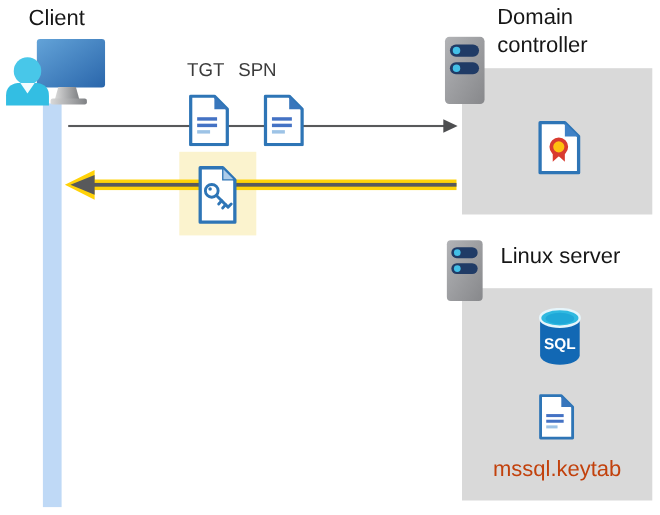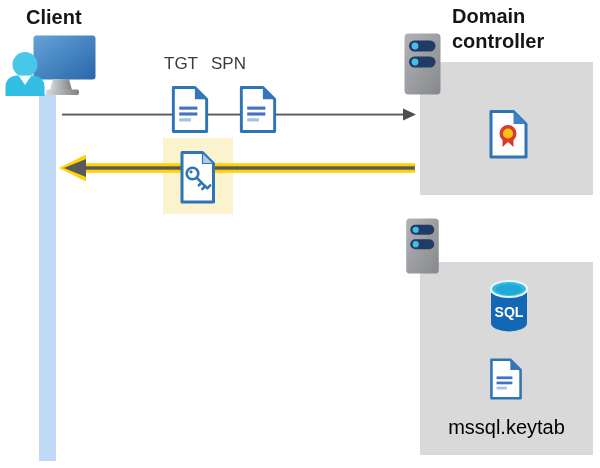--- a/index.html
+++ b/index.html
@@ -2,33 +2,33 @@
 <html><head>
 <meta charset="utf-8">
 <style>
   html,body { margin:0; padding:0; background:#ffffff; }
   .canvas {
     position:relative; width:600px; height:468px; background:#ffffff;
     font-family:"Liberation Sans", sans-serif; overflow:hidden;
   }
   .abs { position:absolute; }
   .title {
-    font-weight:700; font-size:20px; line-height:24px; color:#161616;
+    font-weight:400; font-size:20px; line-height:24px; color:#161616;
     letter-spacing:0px;
   }
   .label {
     font-weight:400; font-size:17px; color:#3c3c3c;
   }
   .filename {
-    font-weight:400; font-size:20px; color:#000000; text-align:center;
+    font-weight:400; font-size:20px; color:#c2410c; text-align:center;
   }
   .panel { background:#d9d9d9; }
   .client-bar { background:#bfd9f6; }
   .highlight-box { background:#fbf3ce; }
-  .center-text { text-align:left; }
+  .center-text { text-align:center; }
   svg { display:block; }
 </style>
 </head>
 <body>
 
 <div class="canvas">
 
   <div class="abs title" style="left:26px; top:5px;">Client</div>
 
   <div class="abs client-bar" style="left:39px; top:94px; width:17px; height:367px;"></div>
@@ -129,20 +129,21 @@
           <stop offset="1" stop-color="#87888b"></stop>
       </linearGradient>
     </defs>
     <rect x="0.5" y="0.5" width="36" height="61" rx="4" fill="url(#gSrv2)"></rect>
     <rect x="5" y="7.5" width="26.5" height="11" rx="5.5" fill="#203b66"></rect>
     <circle cx="11" cy="13" r="3.4" fill="#43bfe7"></circle>
     <rect x="5" y="23.5" width="26.5" height="11" rx="5.5" fill="#203b66"></rect>
     <circle cx="11" cy="29" r="3.4" fill="#43bfe7"></circle>
   </svg>
 
+  <div class="abs title" style="left:455px; top:221px;">Linux server</div>
 
   <svg class="abs" style="left:489px; top:280px;" width="40" height="53" viewBox="0 0 40 53">
     <path d="M2,9 L2,43 A18,8.5 0 0 0 38,43 L38,9 Z" fill="#1268b4"></path>
     <ellipse cx="20" cy="9" rx="18" ry="8" fill="#2fb9e0" stroke="#e6f5fb" stroke-width="2.2"></ellipse>
     <ellipse cx="20" cy="9.5" rx="13" ry="5.2" fill="#1fa8d8"></ellipse>
     <text x="20" y="37" text-anchor="middle" font-family="Liberation Sans, sans-serif" font-size="14" font-weight="700" fill="#ffffff">SQL</text>
   </svg>
 
   <svg class="abs" style="left:488px; top:355px;" width="36" height="48" viewBox="0 0 42 48">
     <path d="M4,1.5 L26,1.5 L38,13.5 L38,46.5 L4,46.5 Z" fill="#ffffff" stroke="#2e75b6" stroke-width="3" stroke-linejoin="round"></path>

